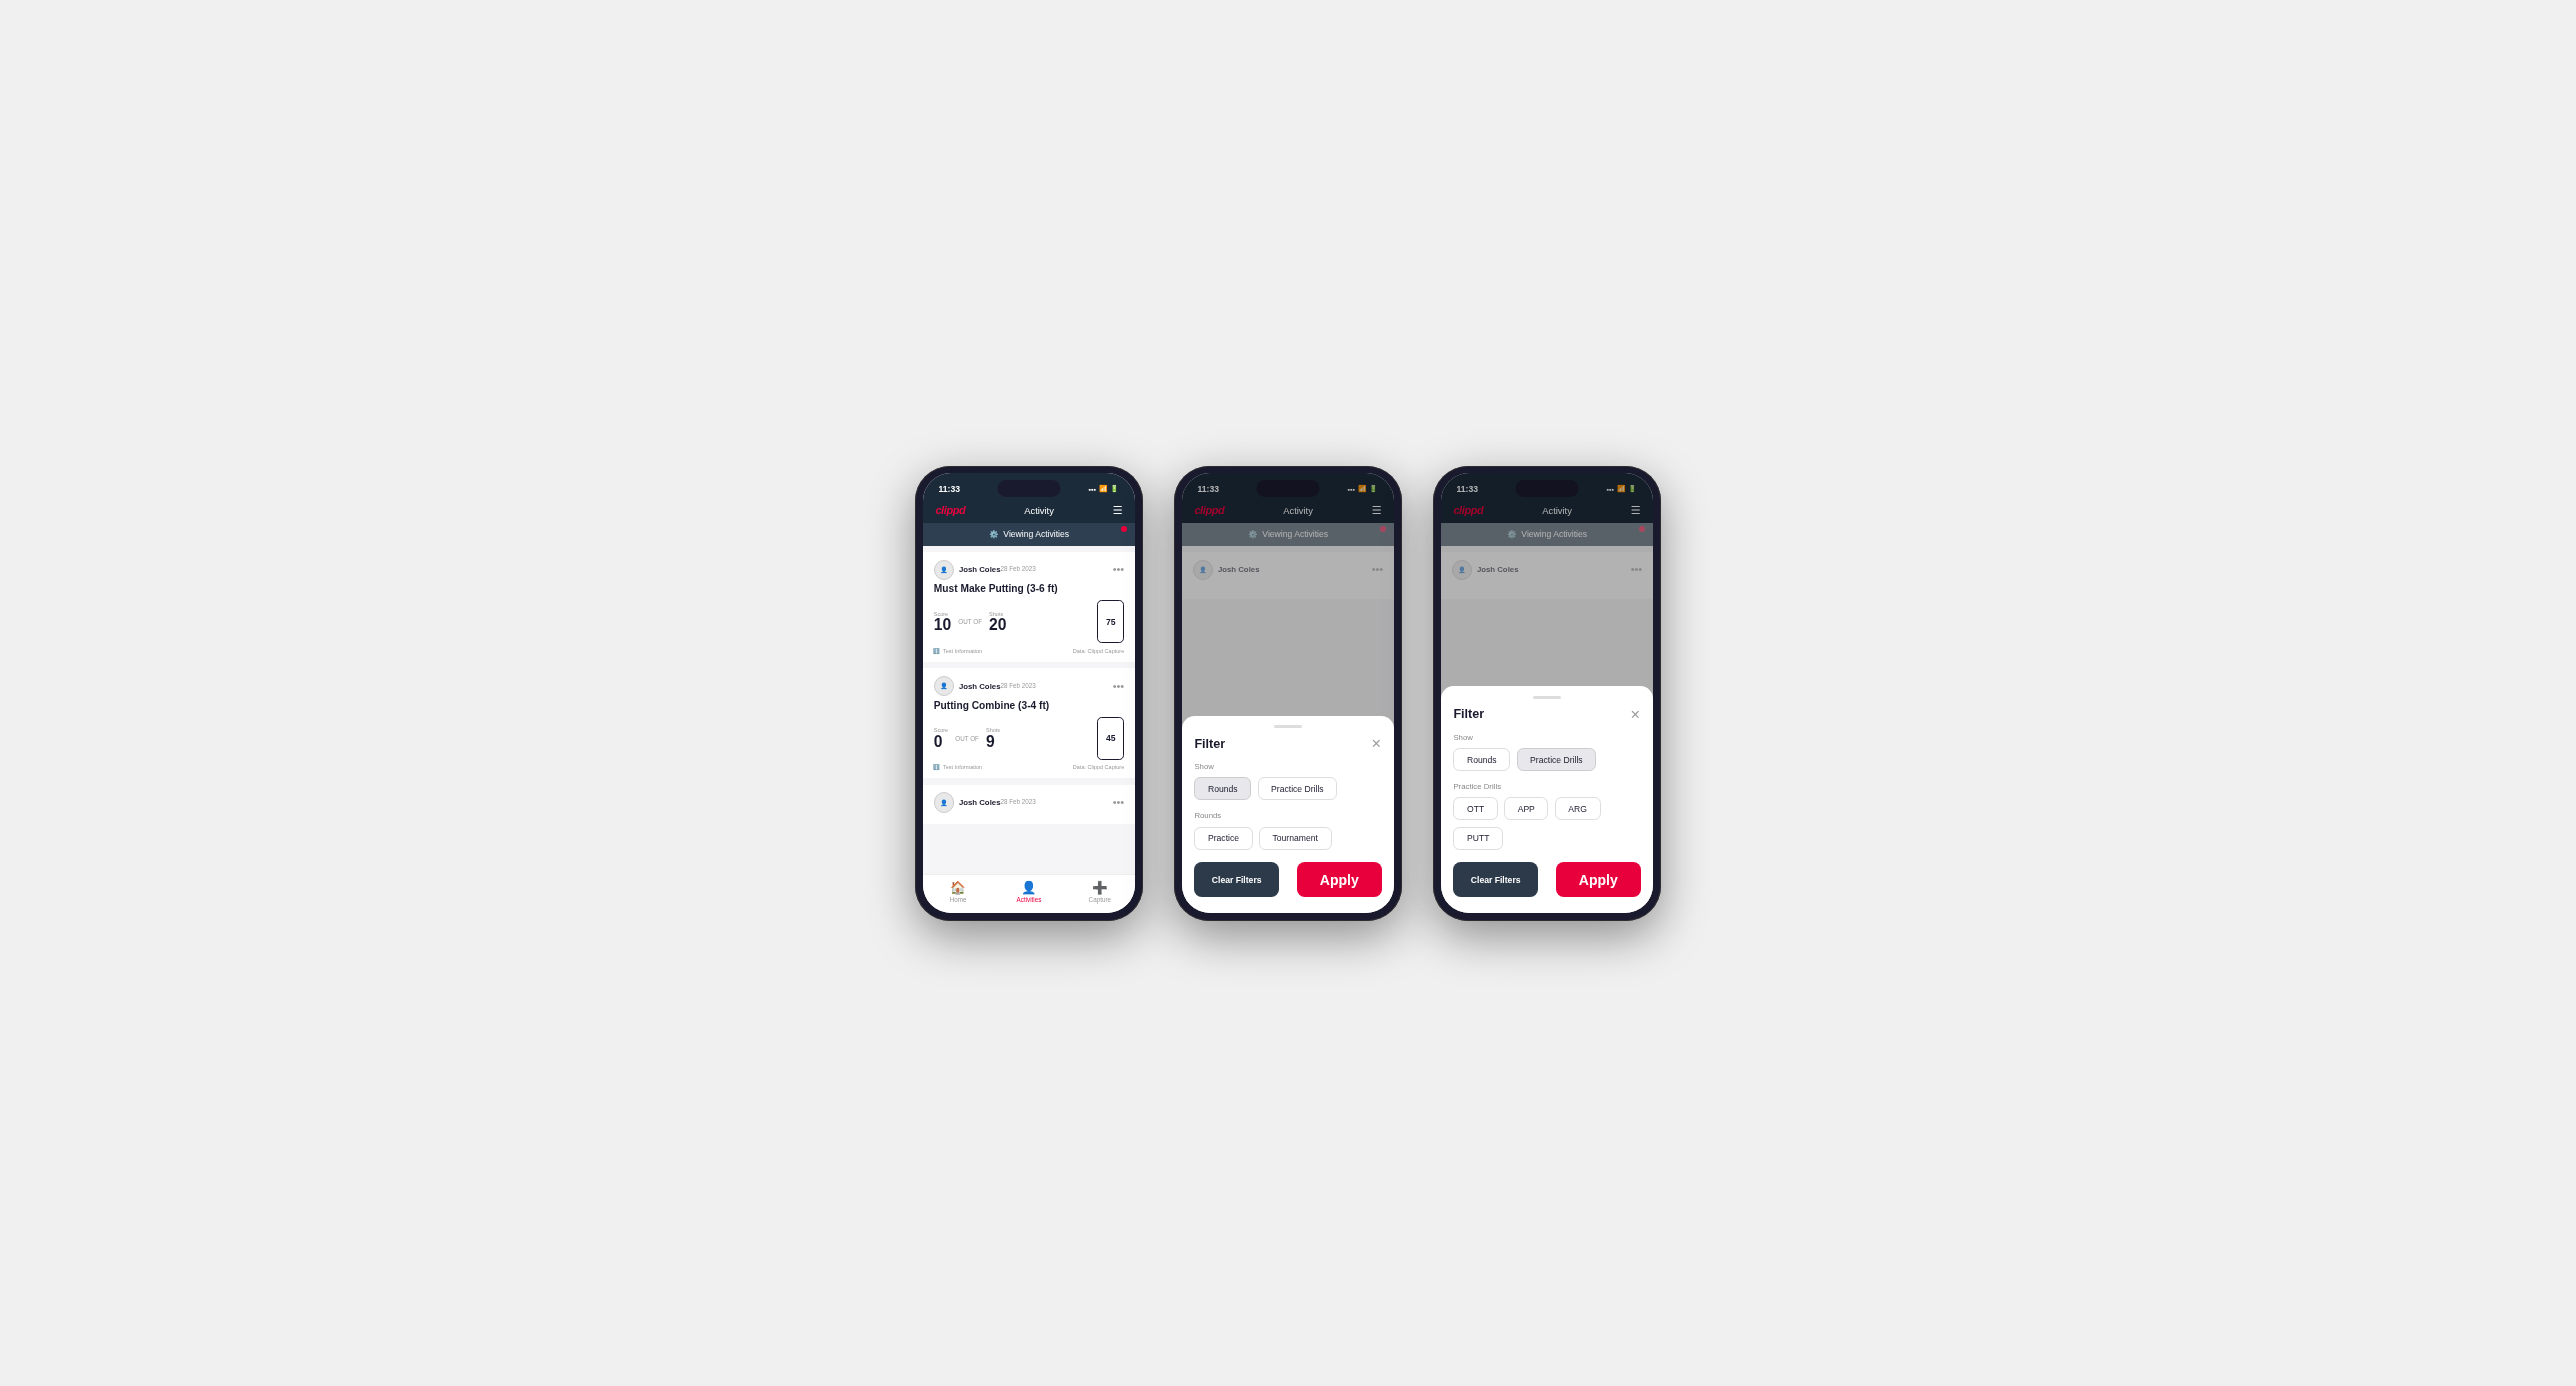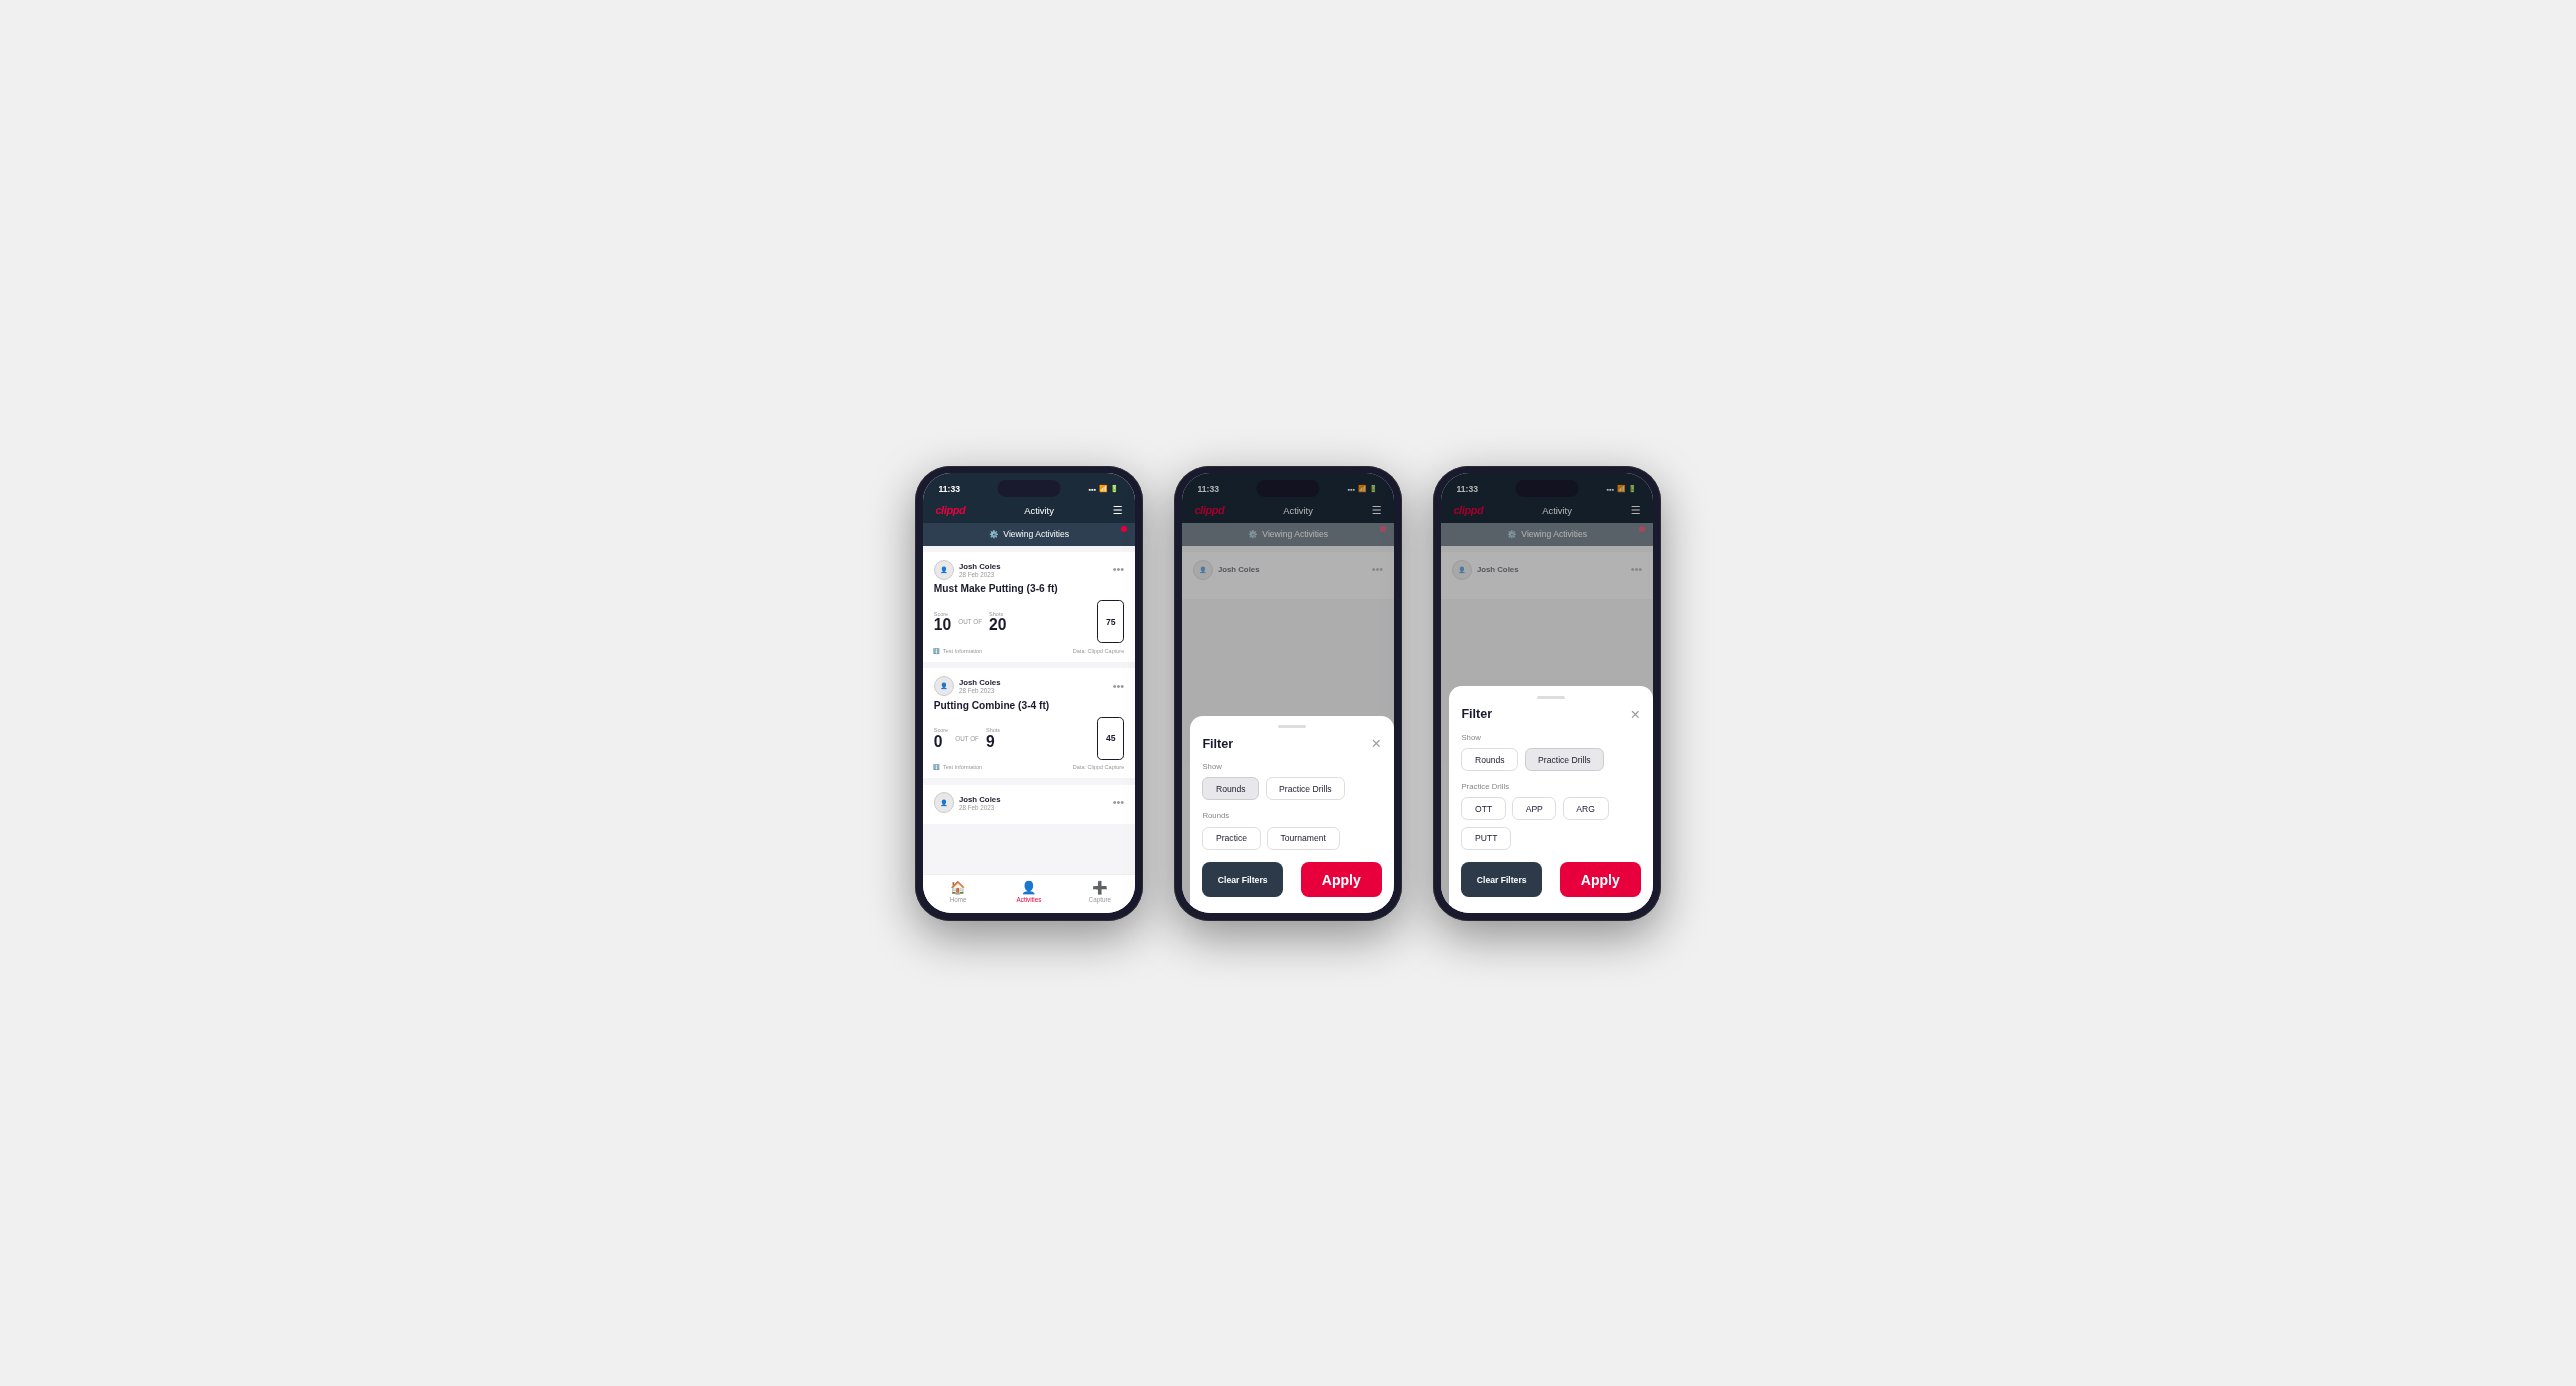--- a/index.html
+++ b/index.html
@@ -183,21 +183,21 @@
       height: 100%;
       display: flex;
       align-items: center;
       justify-content: center;
       font-size: 6.3px;
       color: #666;
     }
 
     .user-details {
       display: flex;
-      flex-direction: column;
+      flex-direction: row;
     }
 
     .user-name {
       font-size: 7.8px;
       font-weight: 600;
       color: #1a1a2e;
     }
 
     .user-date {
       font-size: 6.3px;
@@ -308,21 +308,21 @@
     .nav-label.active {
       color: #e8003d;
     }
 
     
     .filter-modal {
       background: #fff;
       border-radius: 12.6px 12.6px 0 0;
       position: absolute;
       bottom: 0;
-      left: 8px;
+      left: 0;
       right: 0;
       z-index: 20;
       padding: 9.4px 12.6px 15.7px;
     }
 
     .modal-handle {
       width: 28px;
       height: 3.1px;
       background: #ddd;
       border-radius: 1.6px;

